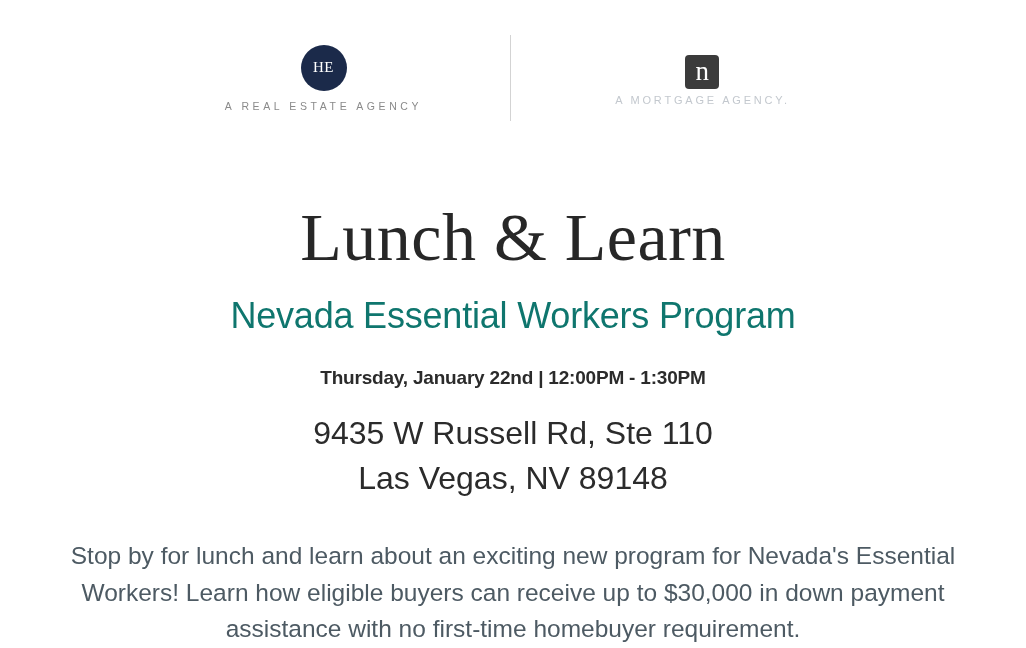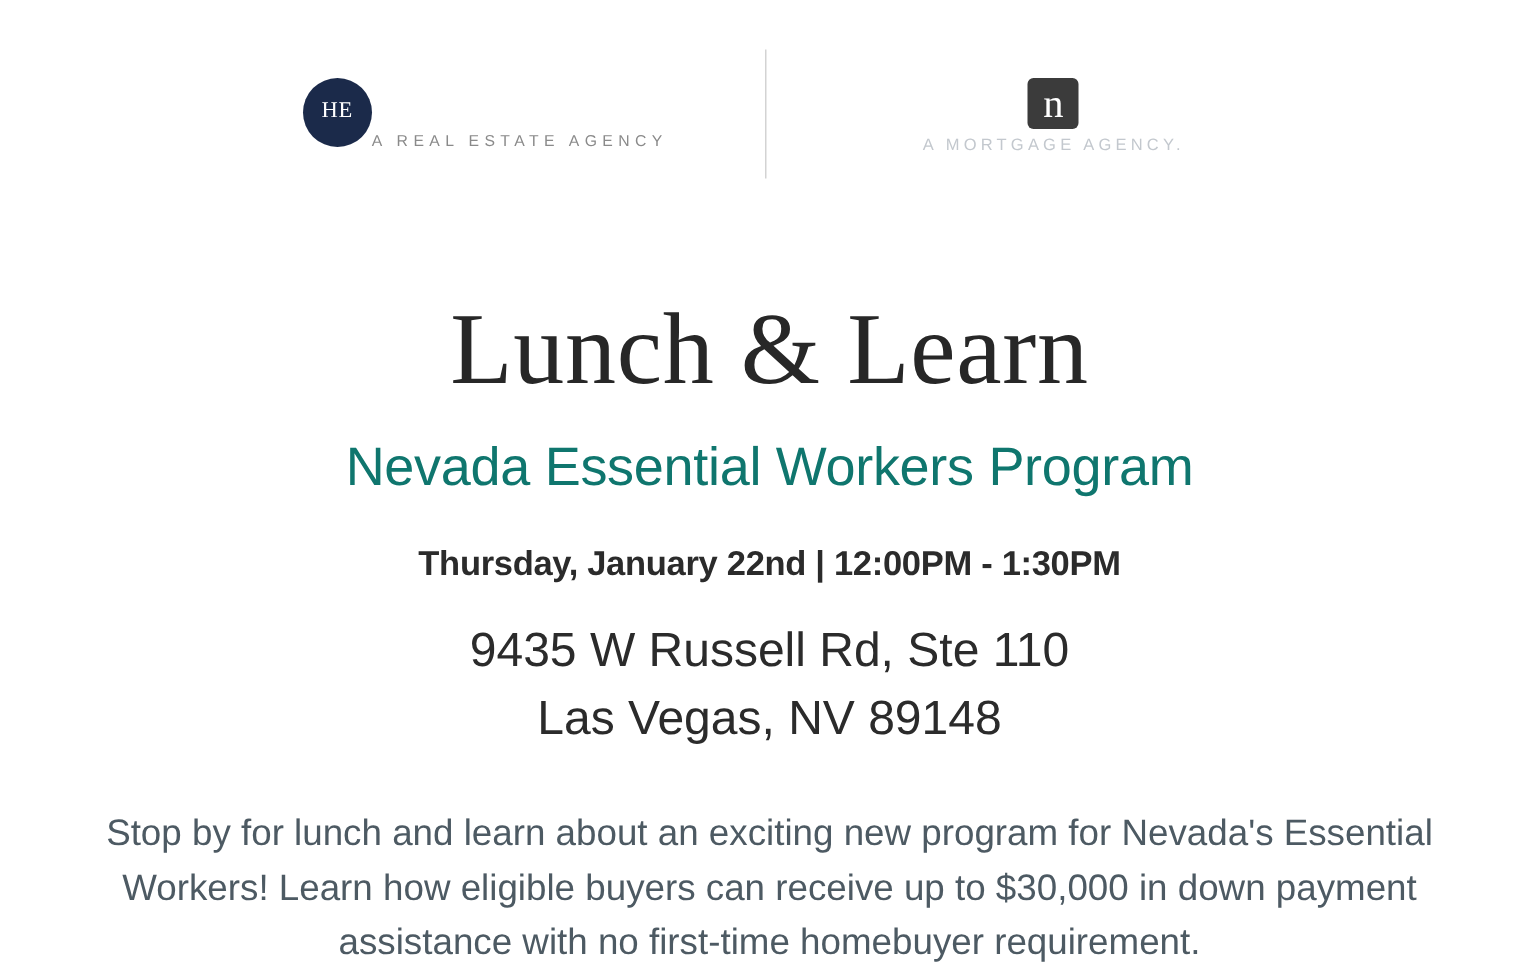--- a/index.html
+++ b/index.html
@@ -28,22 +28,22 @@
   .logo-row {
     margin-top: 26px;
     display: flex;
     align-items: center;
     justify-content: center;
     width: 100%;
     height: 110px;
   }
   .logo-left {
     display: flex;
-    flex-direction: row;
-    align-items: flex-end;
+    flex-direction: column;
+    align-items: center;
     justify-content: center;
     width: 300px;
     position: relative;
   }
   .he-badge {
     width: 46px;
     height: 46px;
     border-radius: 50%;
     background: #1b2a4a;
     color: #ffffff;
@@ -131,21 +131,21 @@
     margin-top: 24px;
     font-family: "Liberation Sans", sans-serif;
     font-size: 36px;
     color: #0f766e;
     text-align: center;
     letter-spacing: -0.2px;
   }
   .datetime {
     margin-top: 30px;
     font-family: "Liberation Sans", sans-serif;
-    font-size: 23px;
+    font-size: 19px;
     font-weight: bold;
     color: #2b2b2b;
     text-align: center;
     letter-spacing: -0.2px;
   }
   .address {
     margin-top: 22px;
     font-family: "Liberation Sans", sans-serif;
     font-size: 32px;
     color: #2b2b2b;

